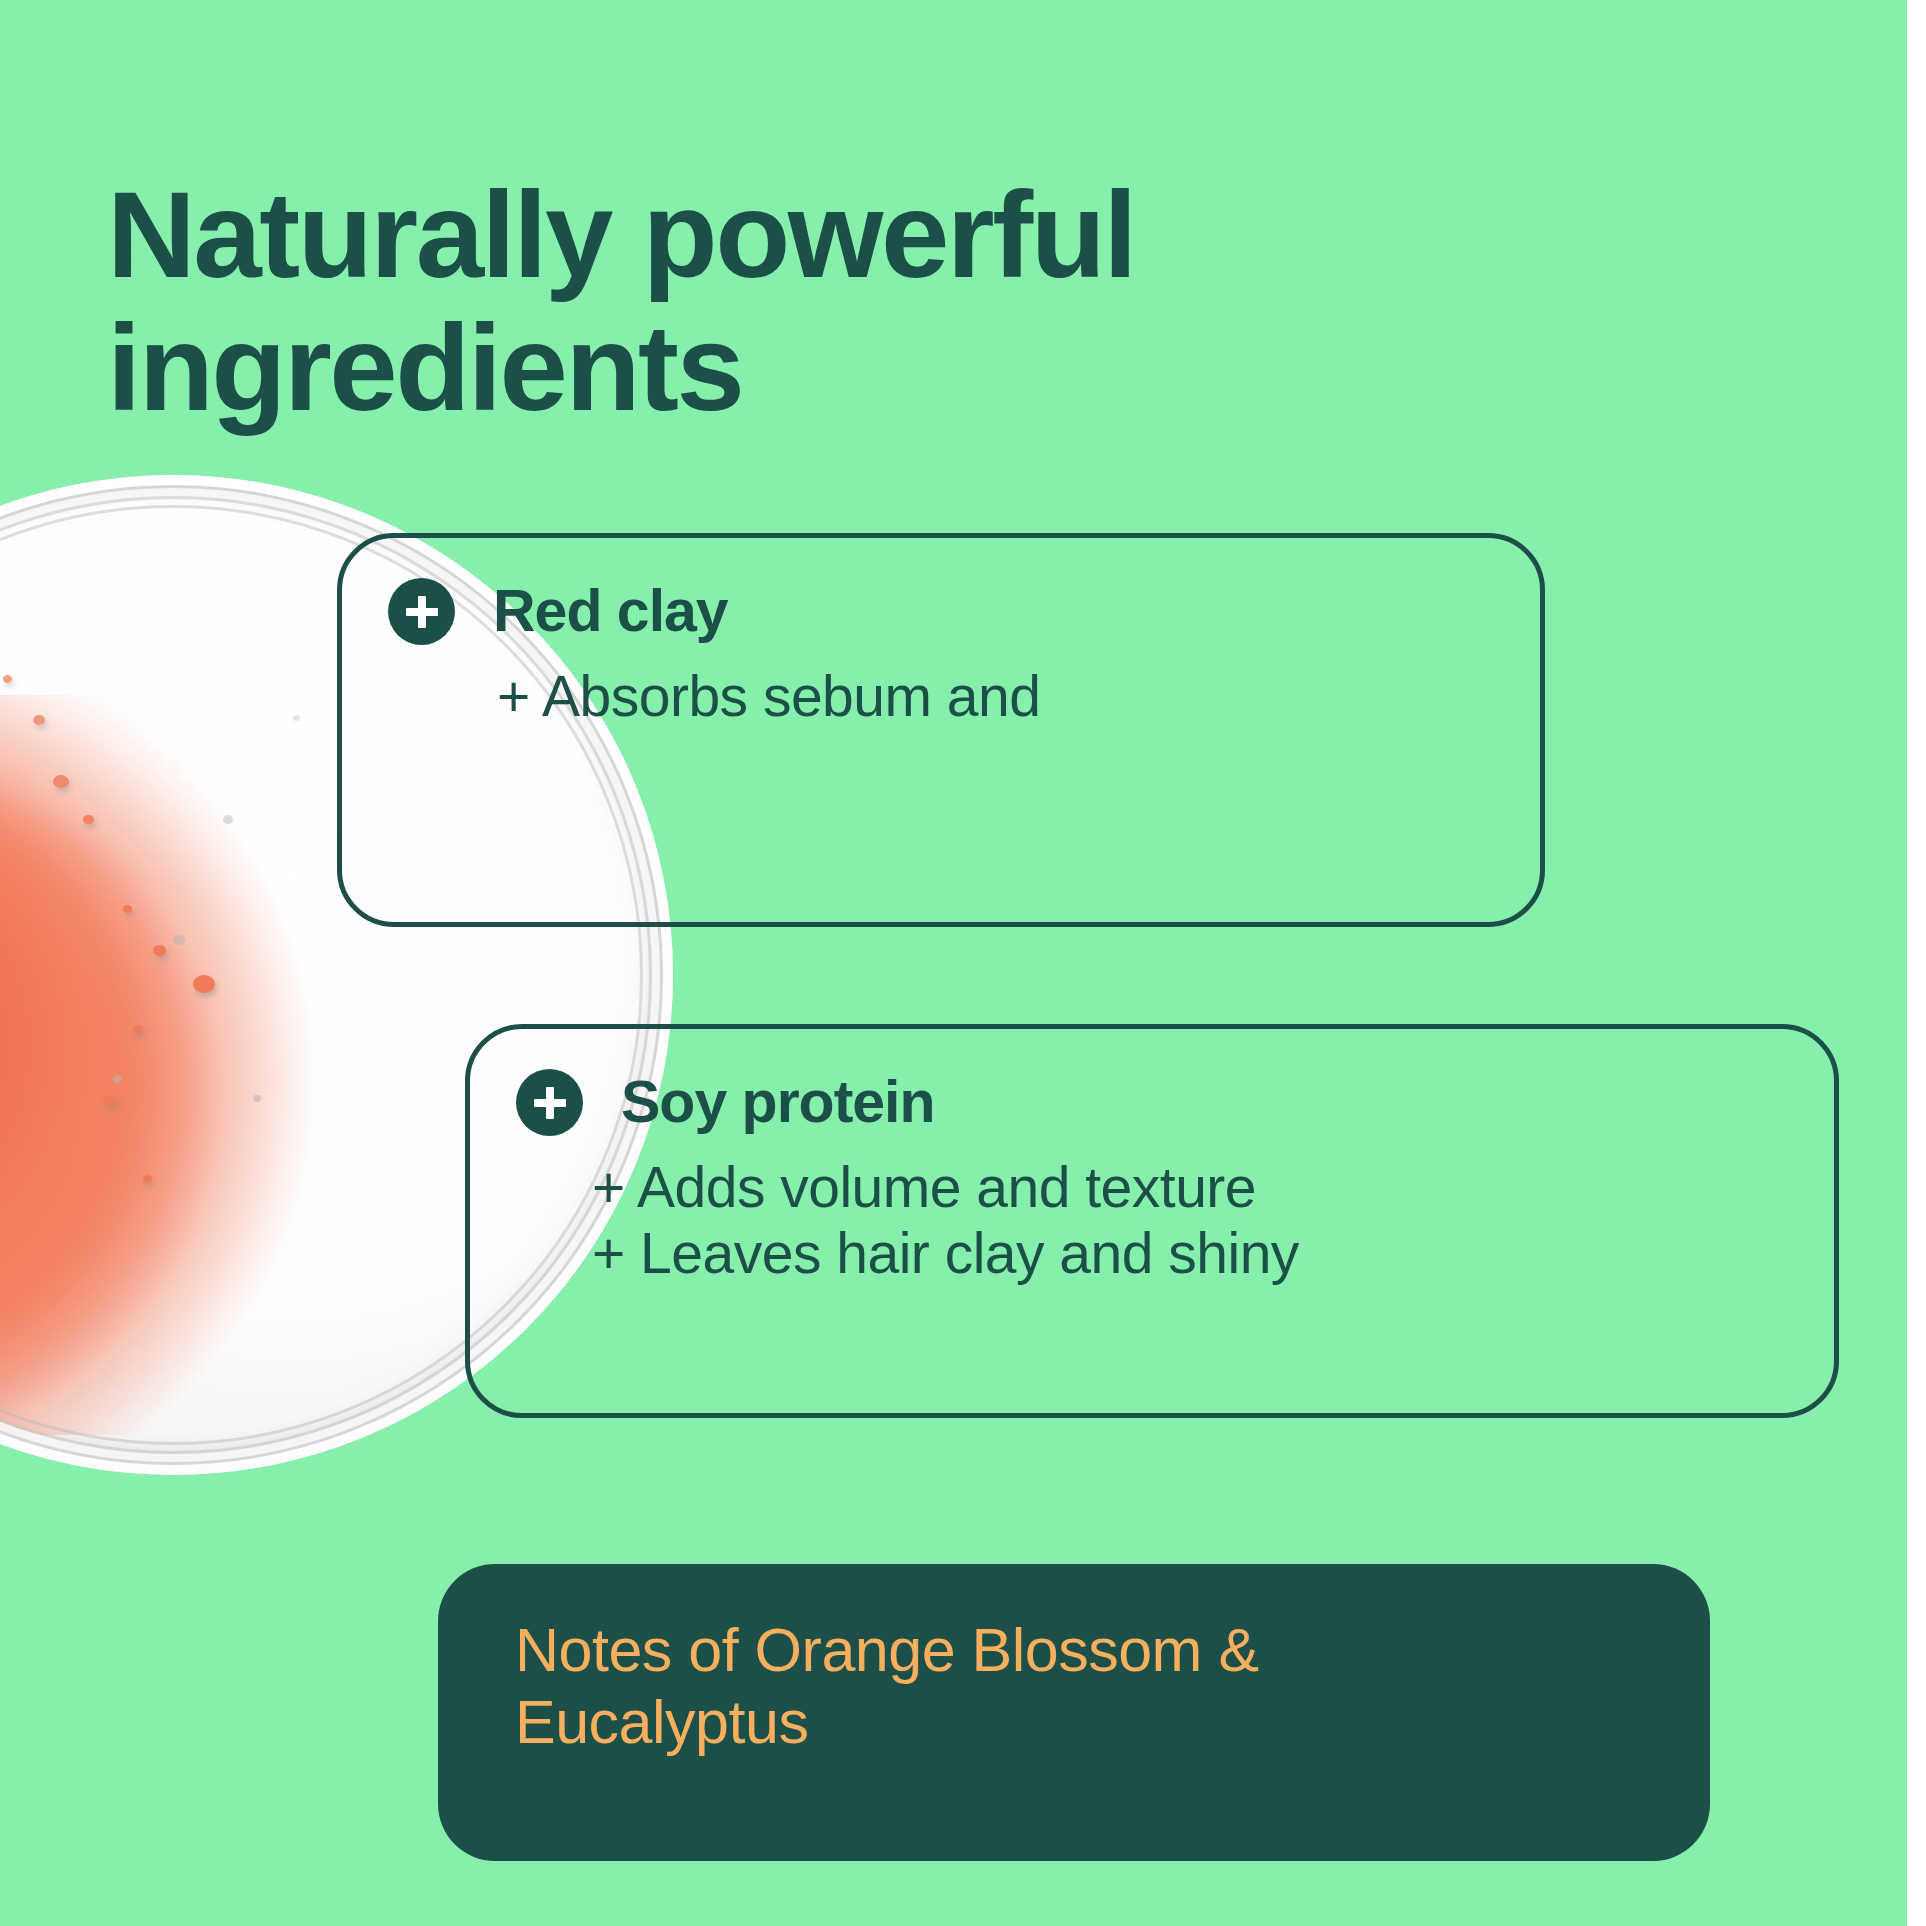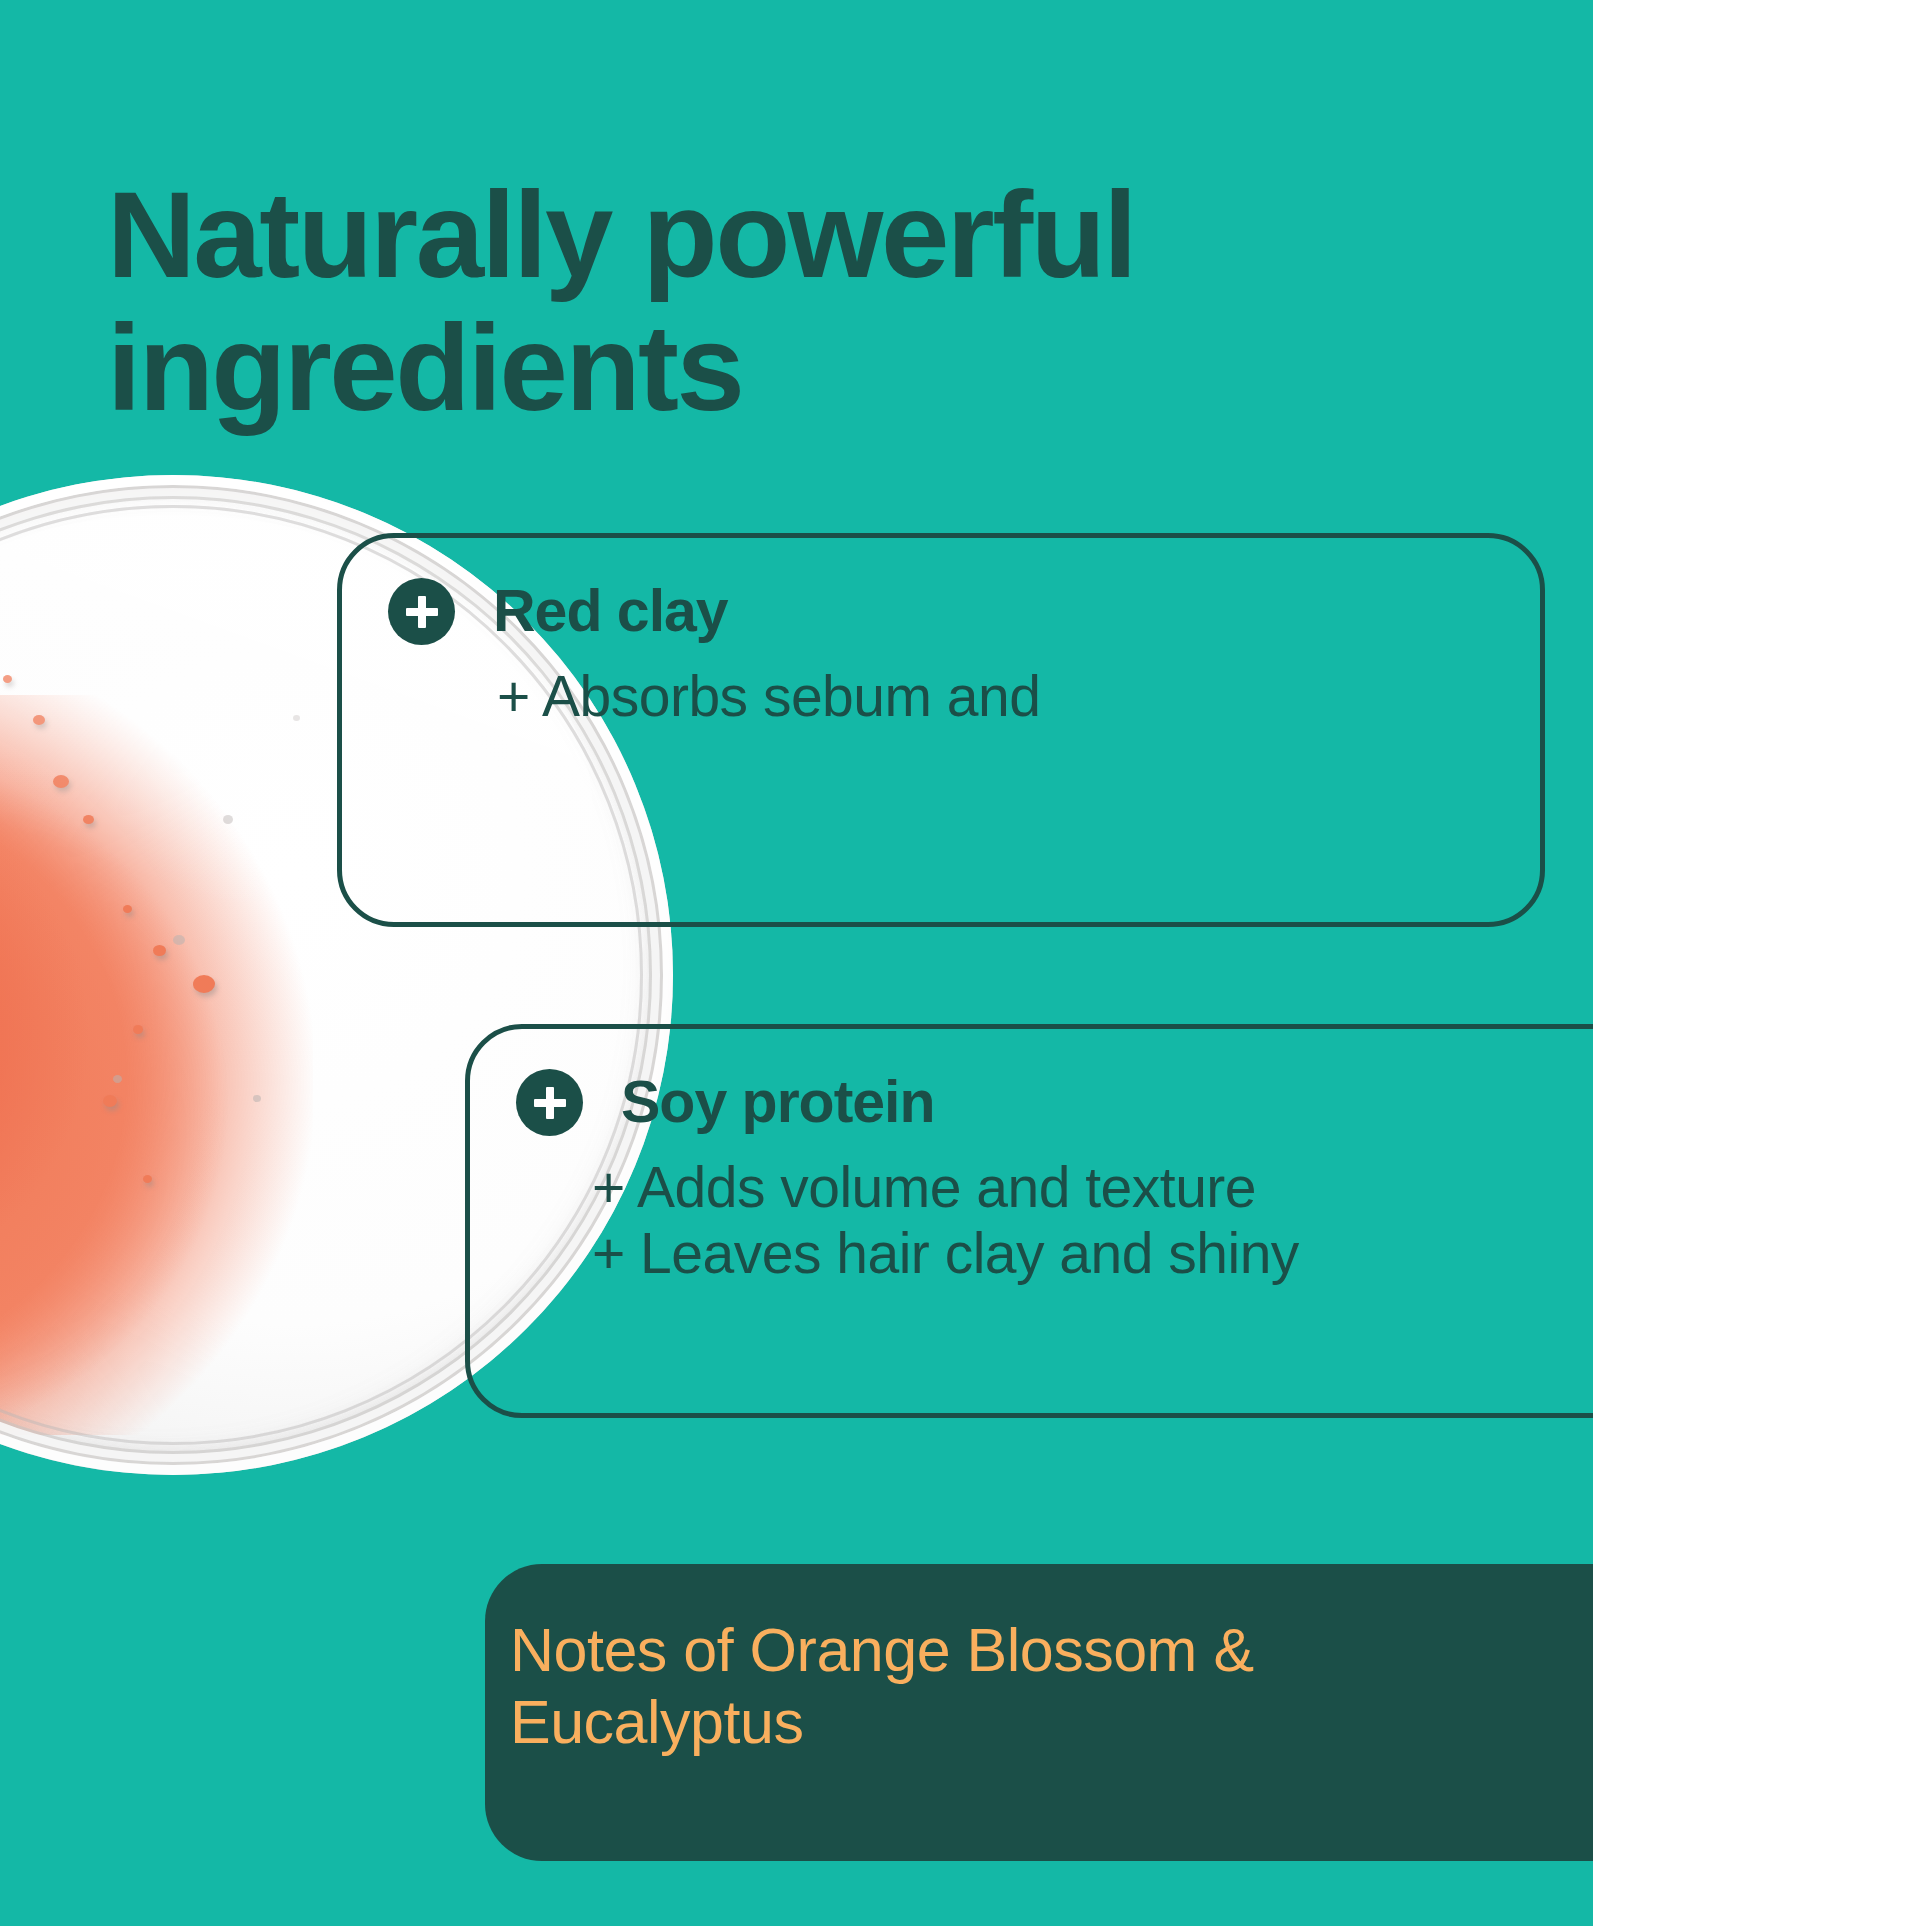--- a/index.html
+++ b/index.html
@@ -2,24 +2,24 @@
 <html><head>
 <meta charset="utf-8">
 <style>
   html, body {
     margin: 0;
     padding: 0;
     background: #ffffff;
   }
   #canvas {
     position: relative;
-    width: 1593px;
+    width: 1907px;
     height: 1927px;
     overflow: hidden;
-    background: #14b8a6;
+    background: #86efac;
     font-family: "Liberation Sans", sans-serif;
     -webkit-font-smoothing: antialiased;
   }
 
   
   #dish-photo {
     position: absolute;
     left: -327px;
     top: 475px;
     width: 1000px;
@@ -141,28 +141,28 @@
     font-weight: 400;
     line-height: 1.16;
     letter-spacing: -0.5px;
     margin-left: 10px;
   }
   #card-soy .ing-lines { padding-left: 112px; }
 
   
   #scent-bar {
     position: absolute;
-    left: 485px;
+    left: 438px;
     top: 1564px;
     width: 1272px;
     height: 297px;
     background: #1B4F48;
     border-radius: 57px;
     box-sizing: border-box;
-    padding: 51px 59px 0 25px;
+    padding: 51px 59px 0 77px;
   }
   #scent-text {
     color: #F9AF5E;
     font-size: 61px;
     font-weight: 400;
     line-height: 1.18;
     letter-spacing: -0.5px;
     max-width: 990px;
   }
 </style>

